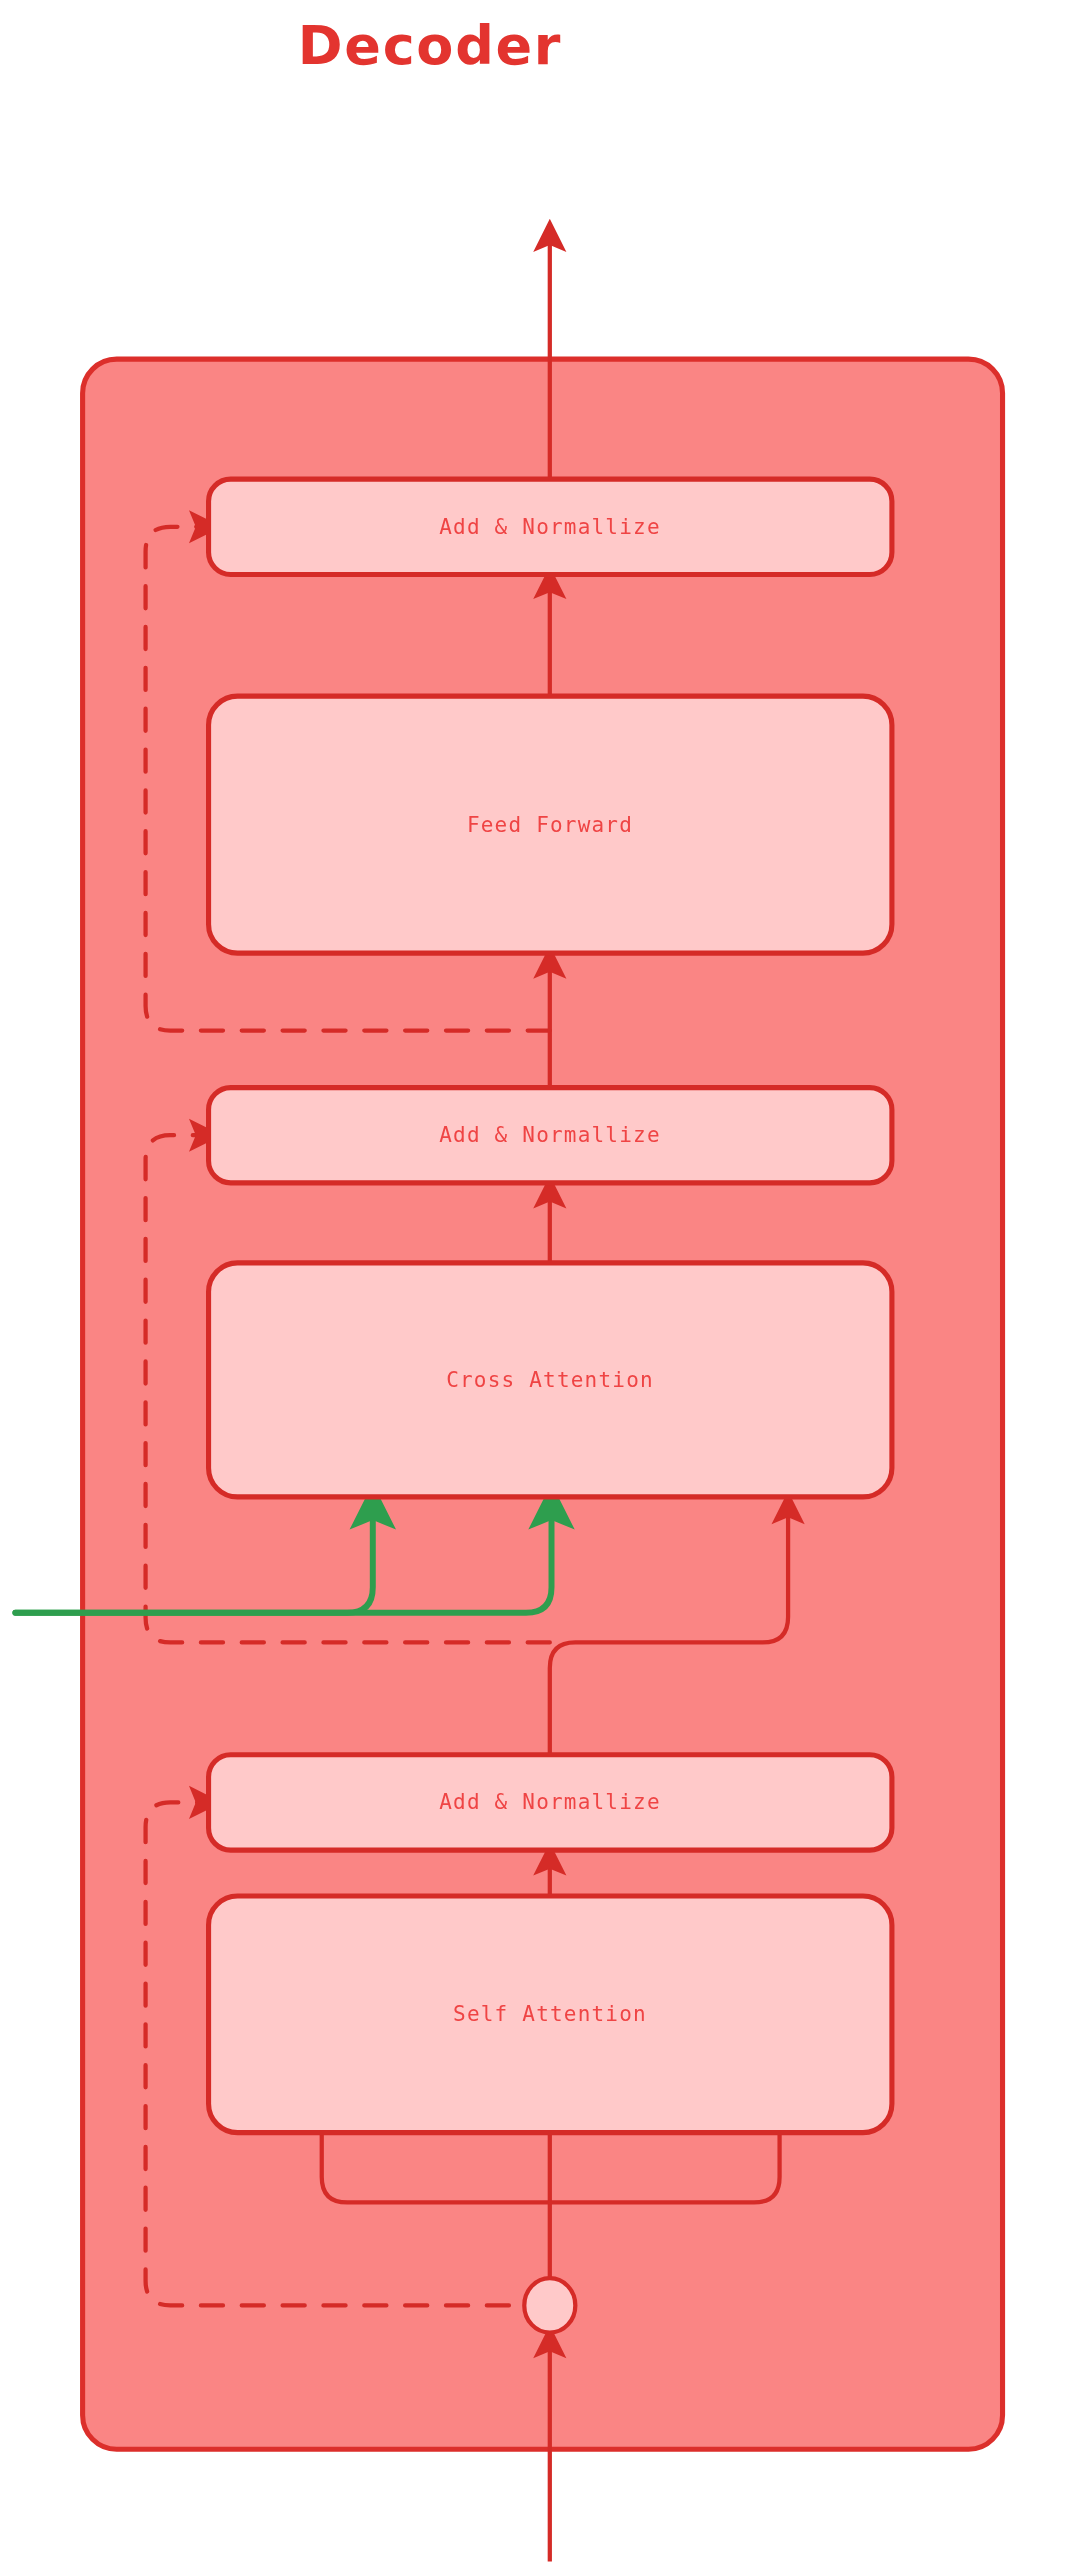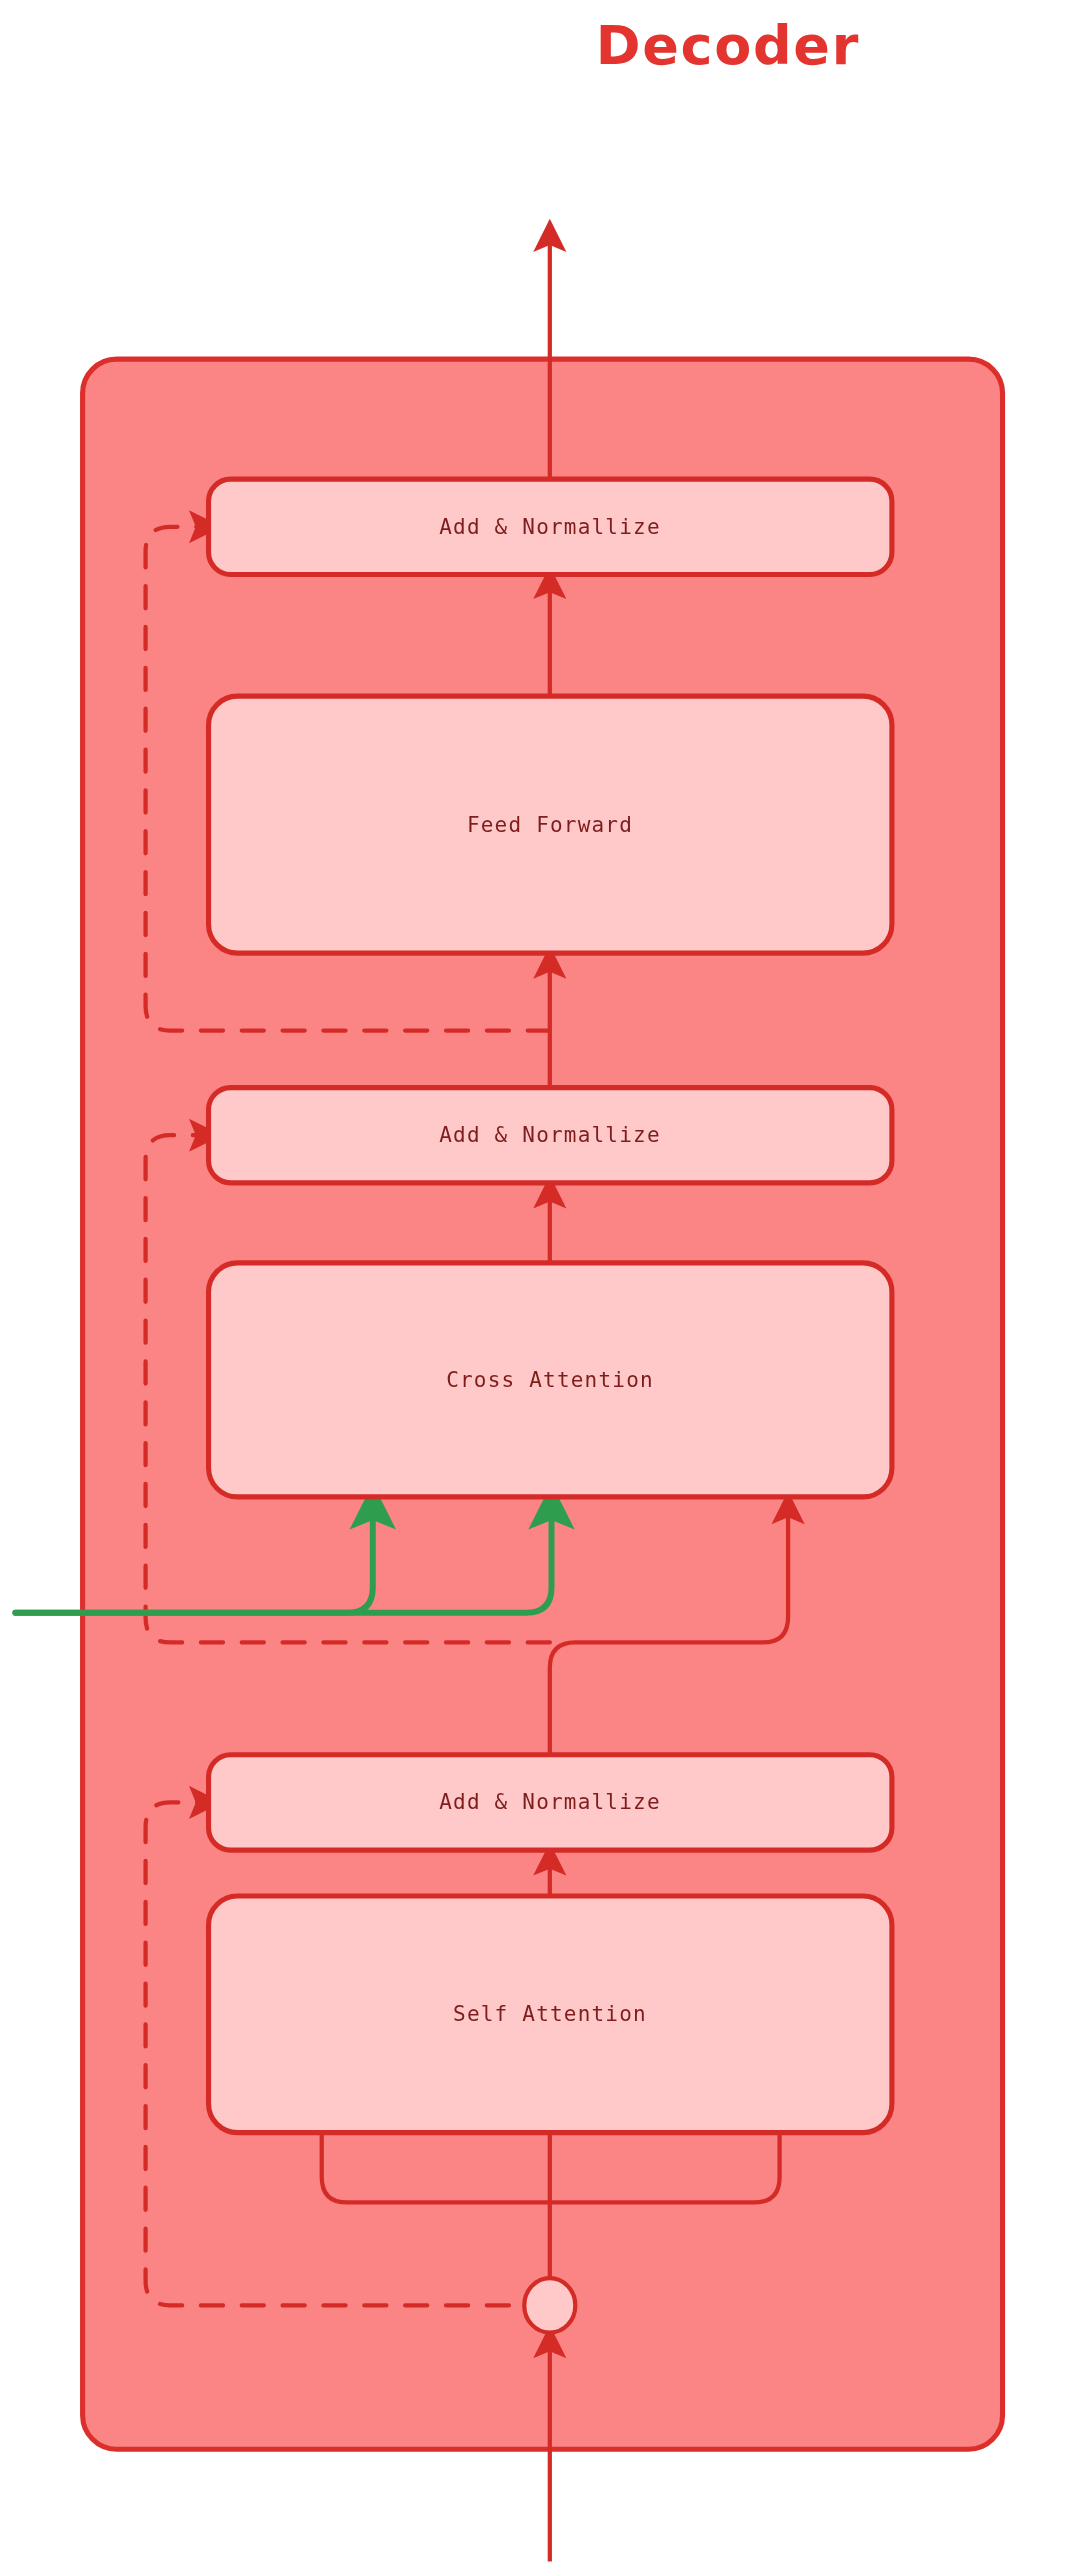--- a/index.html
+++ b/index.html
@@ -23,32 +23,32 @@
     top: 0;
     left: 0;
     width: 1086px;
     height: 2576px;
   }
   .diagram-title {
     position: absolute;
     top: 19px;
     left: 0;
     width: 860px;
-    text-align: right;
+    text-align: center;
     color: #E3342F;
     font-family: "DejaVu Sans", sans-serif;
     font-size: 54px;
     font-weight: 700;
     letter-spacing: 1.7px;
     line-height: 1.0;
     white-space: nowrap;
   }
   .node-label {
     position: absolute;
-    color: #7f1d1d;
+    color: #ef4444;
     font-family: "DejaVu Sans Mono", monospace;
     font-size: 21px;
     font-weight: 400;
     letter-spacing: 1.2px;
     text-align: center;
     white-space: nowrap;
     transform: translate(-50%, -50%);
     pointer-events: none;
   }
 </style>

